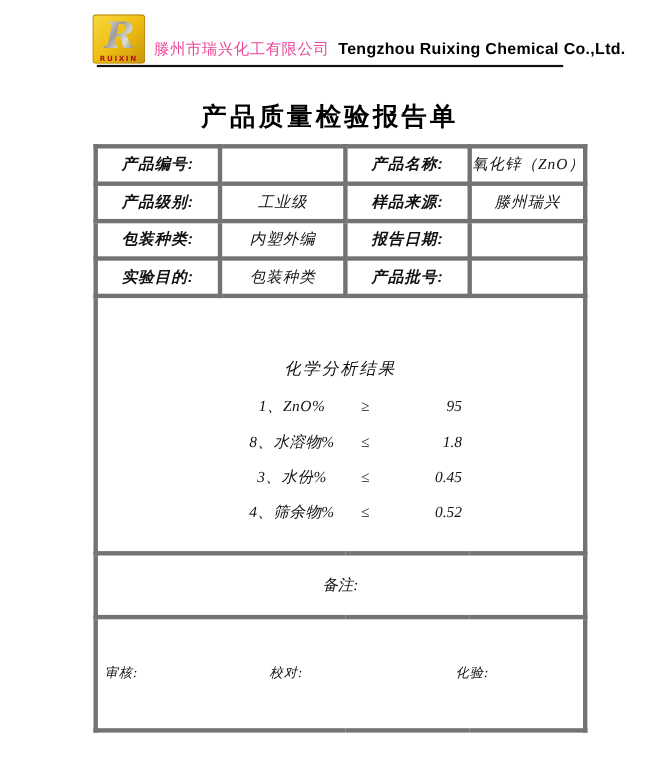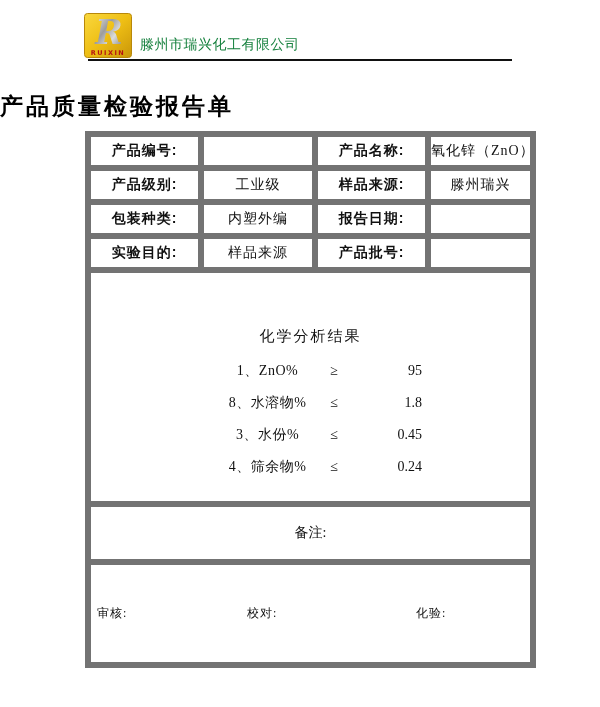--- a/index.html
+++ b/index.html
@@ -12,45 +12,46 @@
   .page { position: absolute; left: 0; top: 0; width: 600px; height: 707px; background: #ffffff; }
 
   
   .logo { position: absolute; left: 84px; top: 13px; width: 48px; height: 45px; }
   .company-names {
     position: absolute; left: 140px; top: 36px; width: 380px;
     display: flex; align-items: baseline; gap: 8px; white-space: nowrap;
   }
   .company-cn {
     font-family: "Liberation Serif", serif;
-    font-size: 14px; color: #15803d; letter-spacing: 0.5px;
+    font-size: 14px; color: #ec4899; letter-spacing: 0.5px;
   }
   .company-en {
     font-family: "Liberation Sans", sans-serif;
     font-size: 14.5px; font-weight: 700; color: #000000; letter-spacing: 0.3px;
   }
   .header-rule { position: absolute; left: 88px; top: 59px; width: 424px; height: 2px; background: #111111; }
 
   
   .page-title {
     position: absolute; left: 0; top: 91px; width: 600px;
+    text-align: center;
     font-family: "Liberation Sans", sans-serif;
     font-size: 23px; font-weight: 700; letter-spacing: 3px; color: #000000;
   }
 
   
   table.report-table {
     position: absolute; left: 85px; top: 131px;
     width: 445px; border-collapse: collapse; table-layout: fixed;
   }
   table.report-table td {
-    border: 6px solid #737373;
+    border: 4px solid #737373;
     font-size: 14px; color: #111111;
     text-align: center; vertical-align: middle;
-    overflow: hidden; white-space: nowrap;
+    overflow: hidden; white-space: nowrap; font-style: italic;
   }
   td.lbl {
     font-family: "Liberation Sans", sans-serif;
     font-weight: 700; letter-spacing: 1px;
   }
   td.val { font-family: "Liberation Serif", serif; letter-spacing: 1px; }
   tr.info-row td { height: 34px; }
 
   
   td.analysis-cell { height: 234px; vertical-align: top; text-align: left; padding-top: 42px; }
@@ -94,20 +95,21 @@
         </linearGradient>
       </defs>
       <rect x="0.5" y="0.5" width="47" height="44" rx="3" fill="url(#goldGrad)" stroke="#b8880a" stroke-width="1"></rect>
       <text x="25" y="31" text-anchor="middle" font-family="'DejaVu Serif', serif" font-style="italic" font-weight="bold" font-size="33" fill="url(#silverGrad)">R</text>
       <text x="24" y="42" text-anchor="middle" font-family="'DejaVu Sans', sans-serif" font-weight="bold" font-size="6.5" letter-spacing="1.5" fill="#b51212">RUIXIN</text>
     </svg>
   </div>
 
   <div class="company-names">
     <span class="company-cn">滕州市瑞兴化工有限公司</span>
+    <span class="company-en">Tengzhou Ruixing Chemical Co.,Ltd.</span>
   </div>
   <div class="header-rule"></div>
 
   <div class="page-title">产品质量检验报告单</div>
 
   <table class="report-table">
     <colgroup>
       <col style="width:113px">
         <col style="width:114px">
         <col style="width:113px">
@@ -127,21 +129,21 @@
         <td class="val">滕州瑞兴</td>
       </tr>
       <tr class="info-row">
         <td class="lbl">包装种类:</td>
         <td class="val">内塑外编</td>
         <td class="lbl">报告日期:</td>
         <td class="val"></td>
       </tr>
       <tr class="info-row">
         <td class="lbl">实验目的:</td>
-        <td class="val">样品来源</td>
+        <td class="val">包装种类</td>
         <td class="lbl">产品批号:</td>
         <td class="val"></td>
       </tr>
 
       <tr>
         <td class="analysis-cell" colspan="4">
           <div class="analysis-title">化学分析结果</div>
           <div class="analysis-items">
             <div class="analysis-item">
               <span class="a-name">1、ZnO%</span>
@@ -154,21 +156,21 @@
               <span class="a-val">1.8</span>
             </div>
             <div class="analysis-item">
               <span class="a-name">3、水份%</span>
               <span class="a-op">≤</span>
               <span class="a-val">0.45</span>
             </div>
             <div class="analysis-item">
               <span class="a-name">4、筛余物%</span>
               <span class="a-op">≤</span>
-              <span class="a-val">0.24</span>
+              <span class="a-val">0.52</span>
             </div>
           </div>
         </td>
       </tr>
 
       <tr>
         <td class="remarks-cell" colspan="4">
           <span>备注:</span>
         </td>
       </tr>

